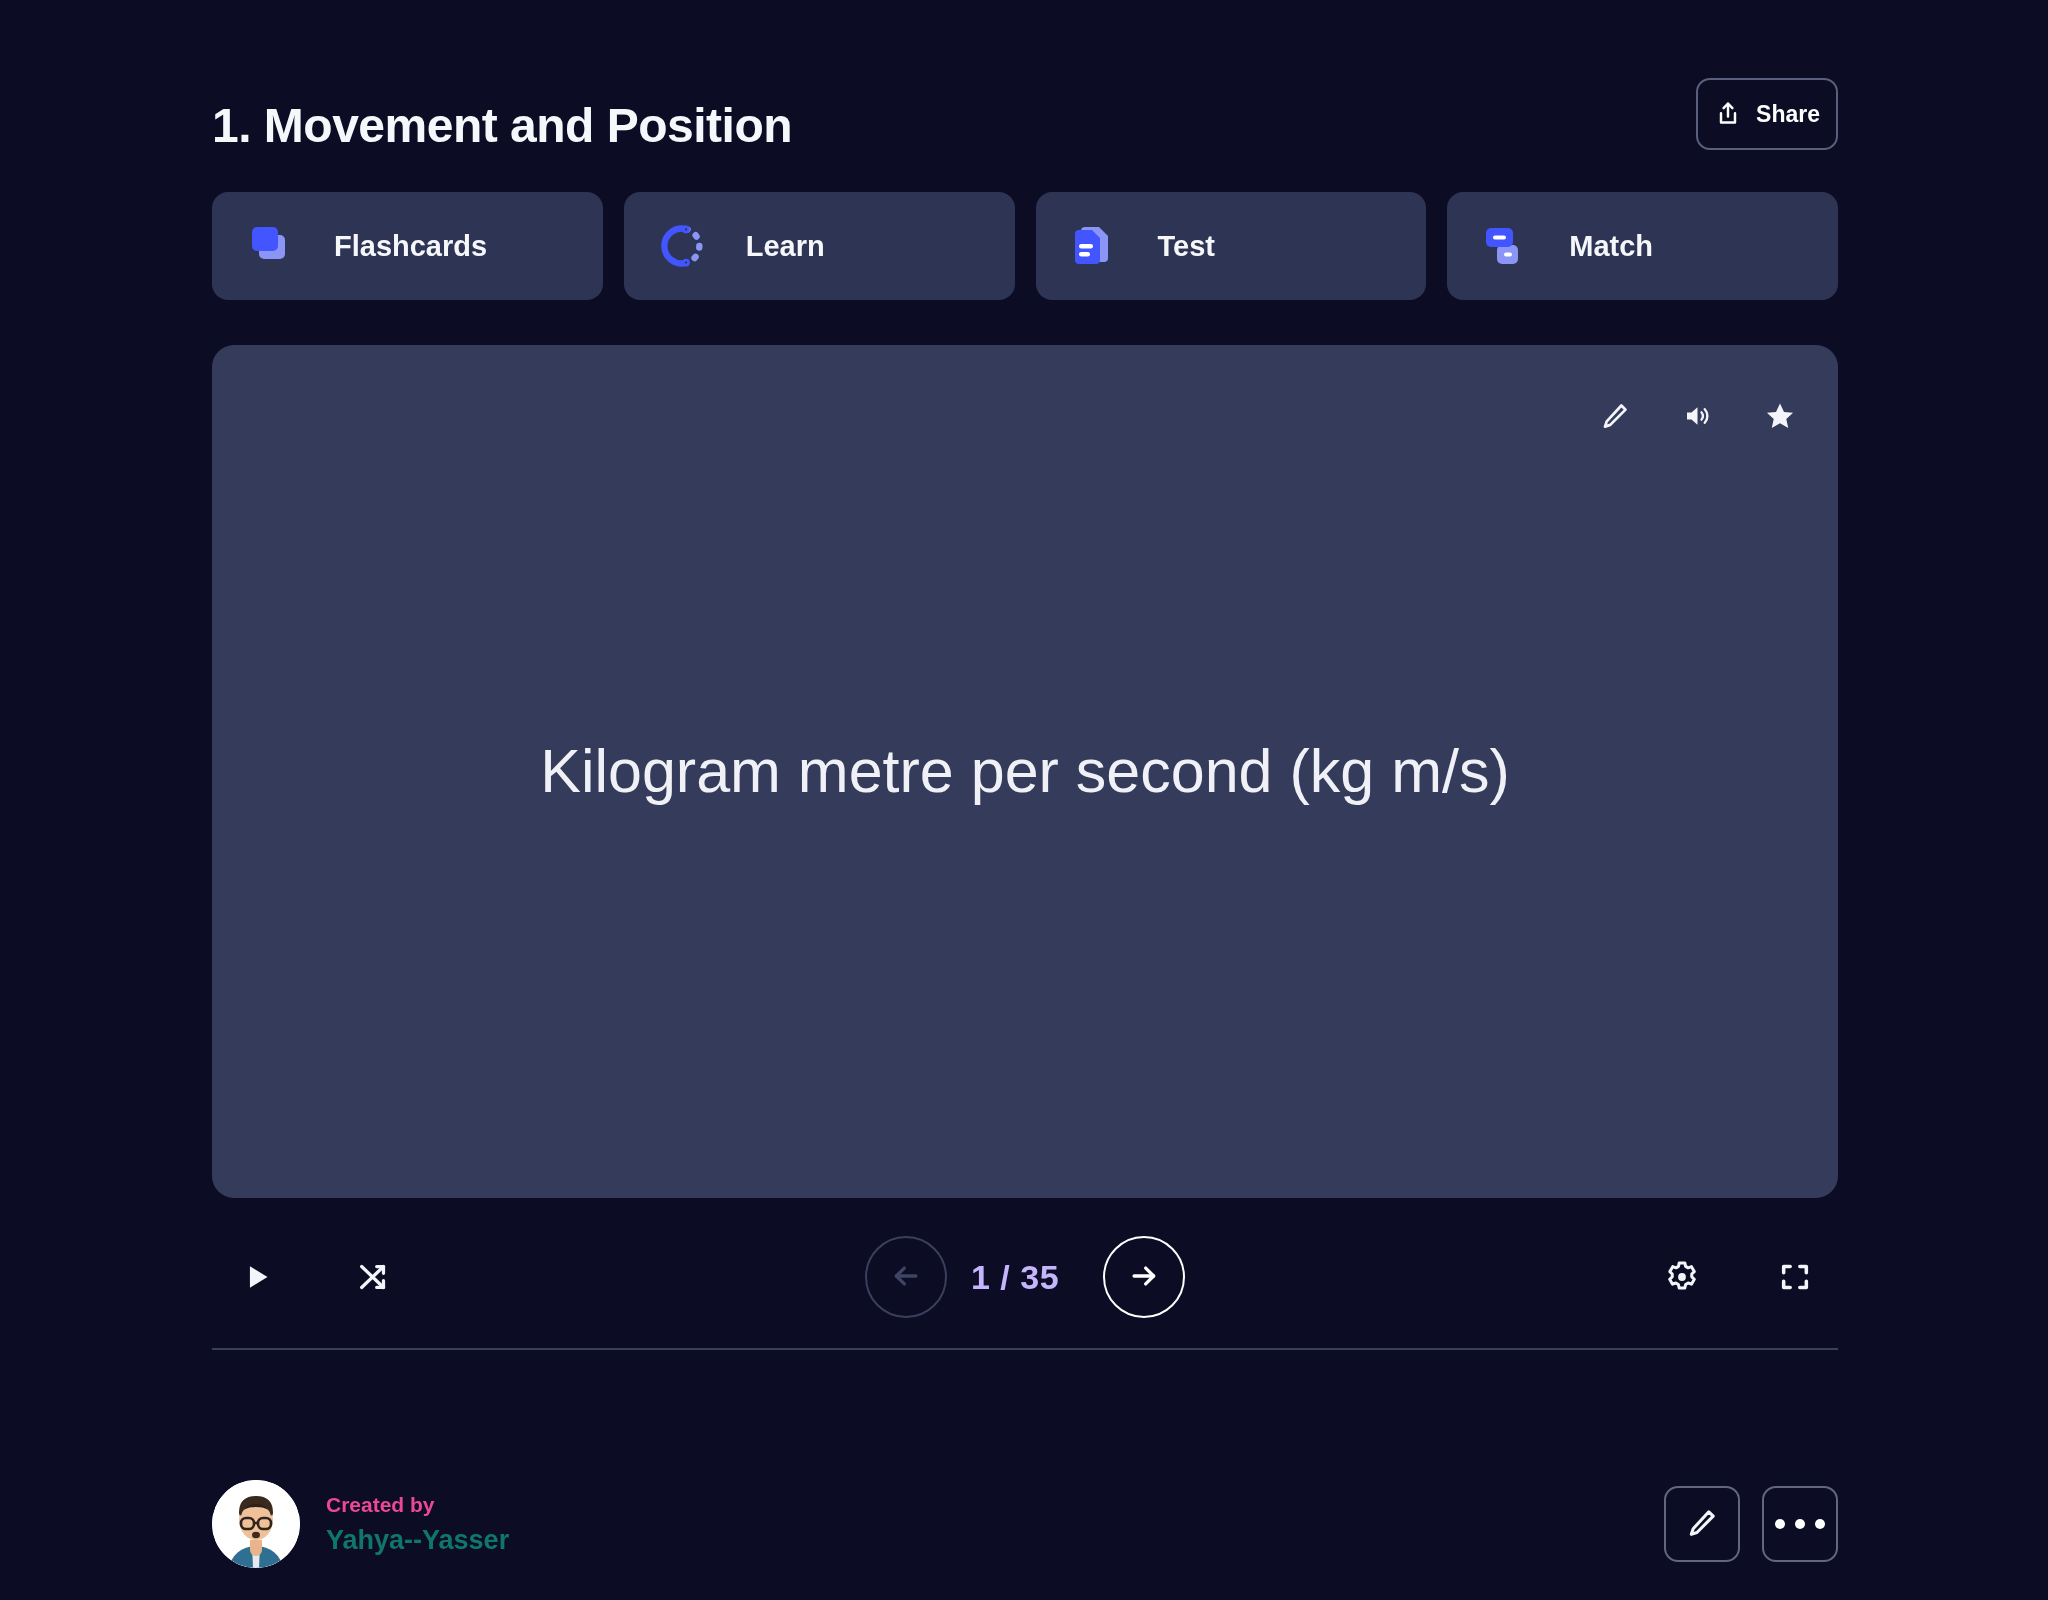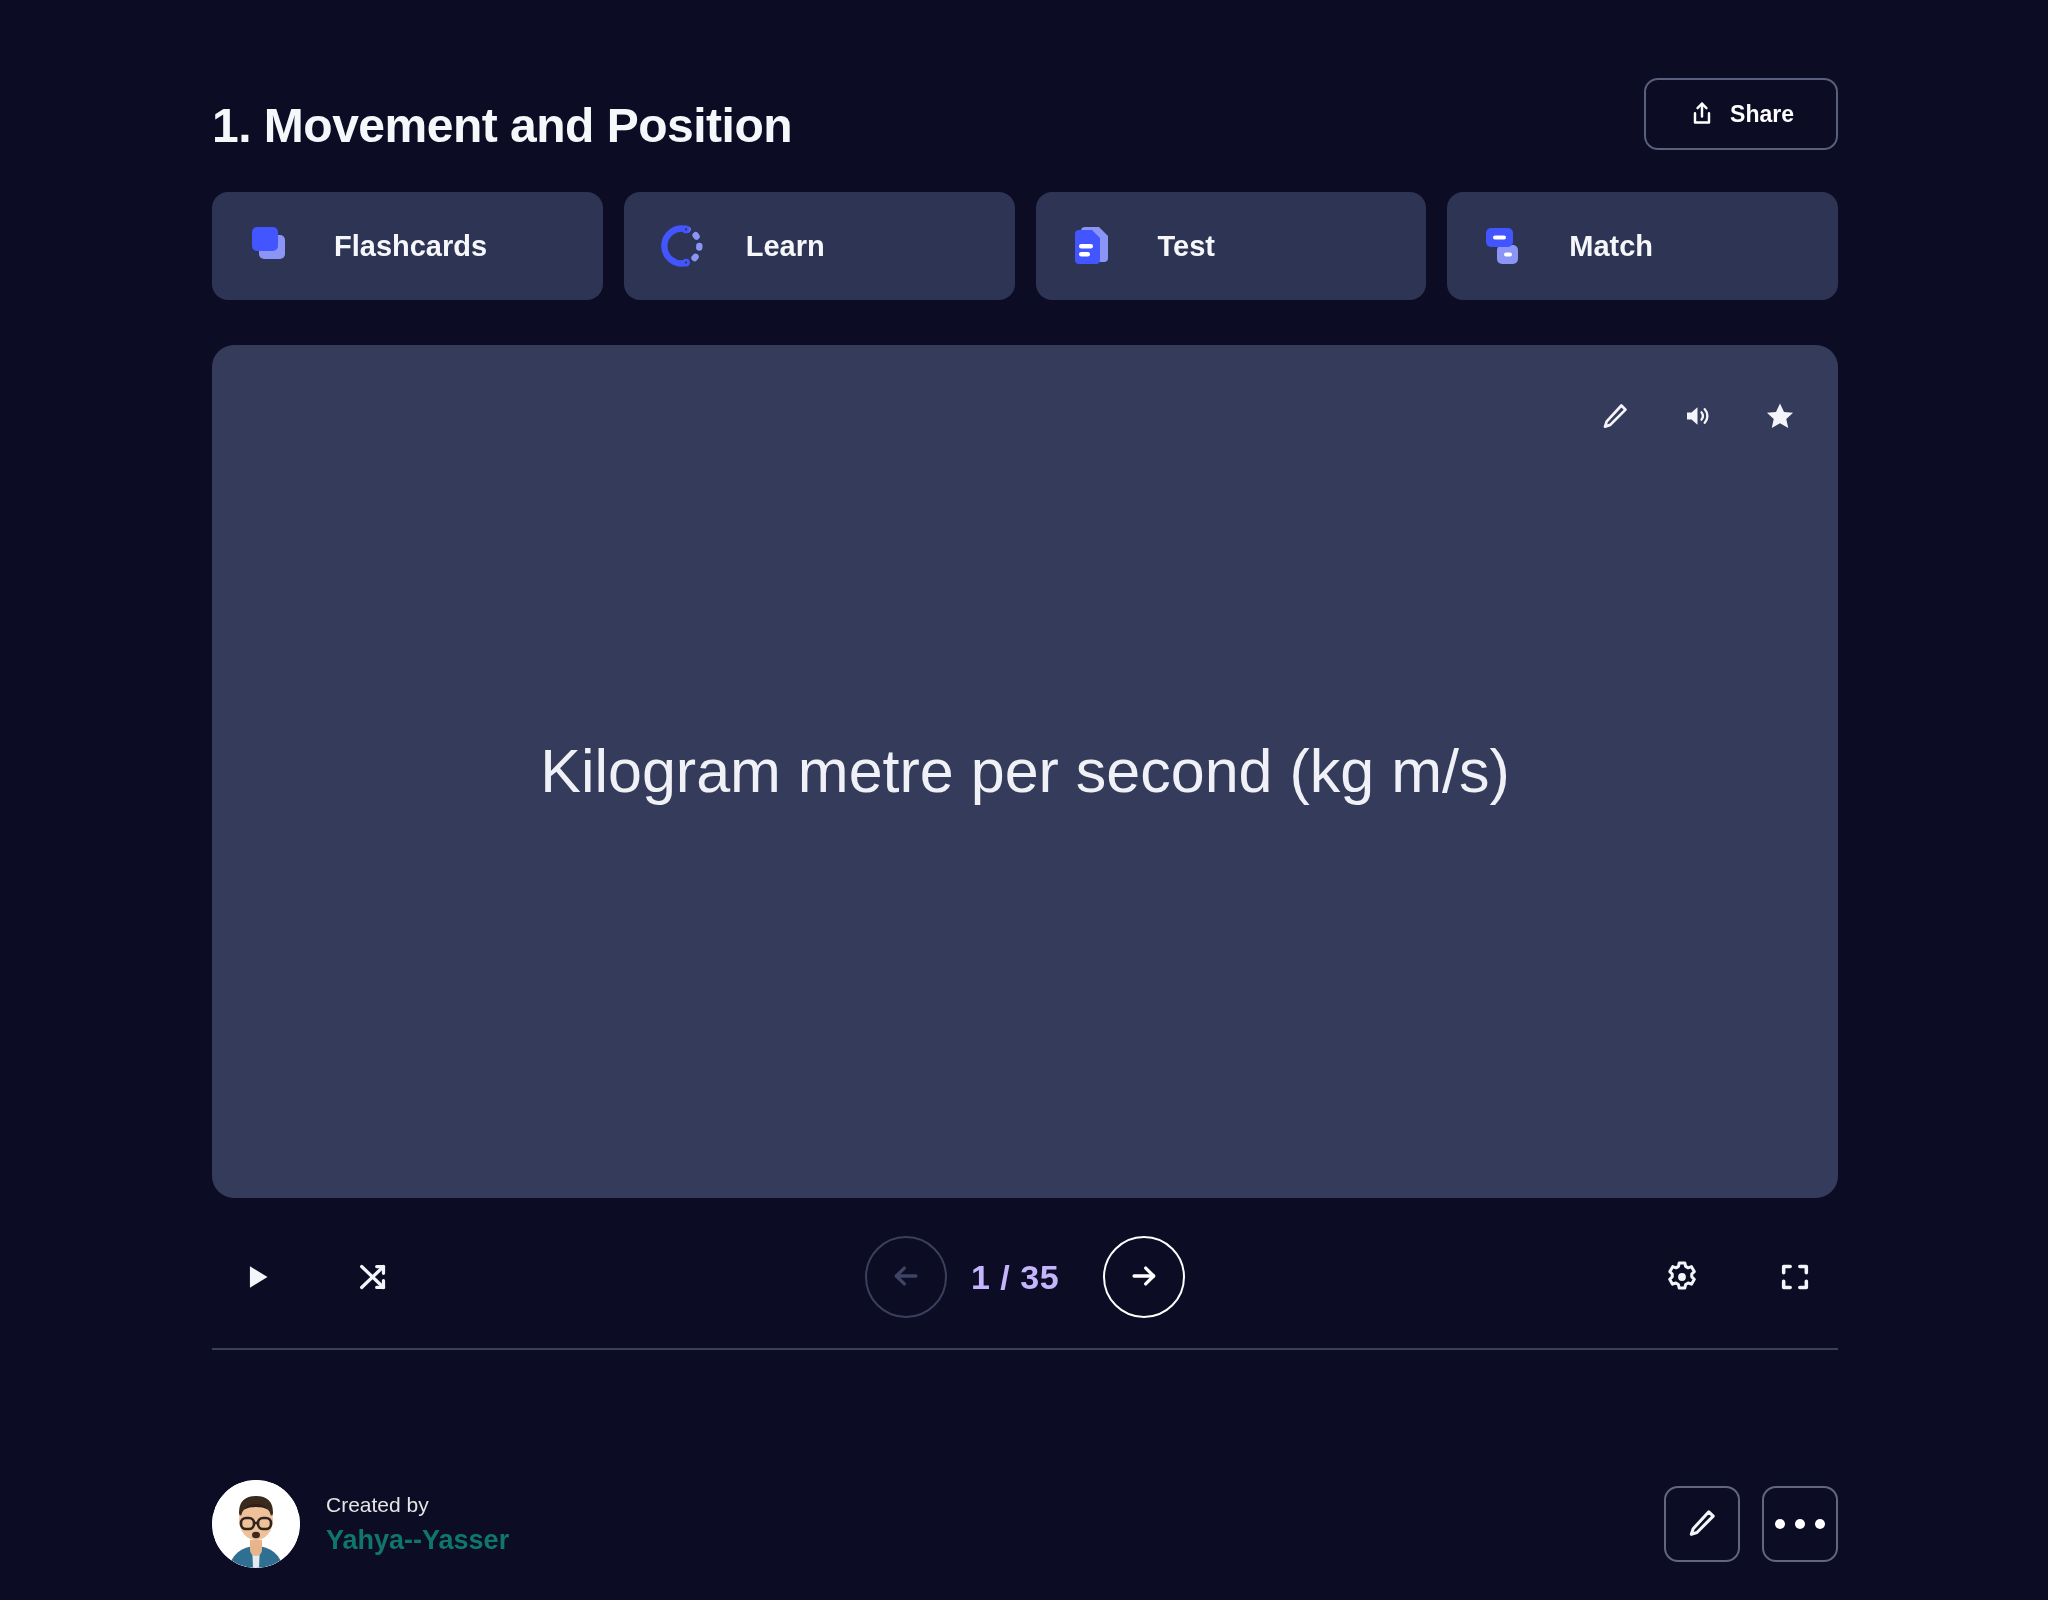--- a/index.html
+++ b/index.html
@@ -38,21 +38,21 @@
     letter-spacing: -0.5px;
     line-height: 1;
     white-space: nowrap;
   }
 
   .share-button {
     display: flex;
     align-items: center;
     gap: 14px;
     height: 72px;
-    padding: 0 42px;
+    padding: 0 16px;
     border: 2px solid #5a5f7e;
     border-radius: 14px;
     background: transparent;
     color: #ffffff;
     font-size: 23px;
     font-weight: 700;
     font-family: "Liberation Sans", sans-serif;
     cursor: pointer;
   }
 
@@ -250,22 +250,22 @@
     overflow: hidden;
     background: #ffffff;
     flex: 0 0 88px;
     display: block;
   }
 
   .author-text { display: flex; flex-direction: column; gap: 8px; }
 
   .created-by-label {
     font-size: 21px;
-    color: #e5e5e5;
-    font-weight: 400;
+    color: #ec4899;
+    font-weight: 700;
   }
 
   .author-name {
     font-size: 27px;
     color: #0f766e;
     font-weight: 700;
   }
 
   .footer-actions { display: flex; gap: 22px; }
 

